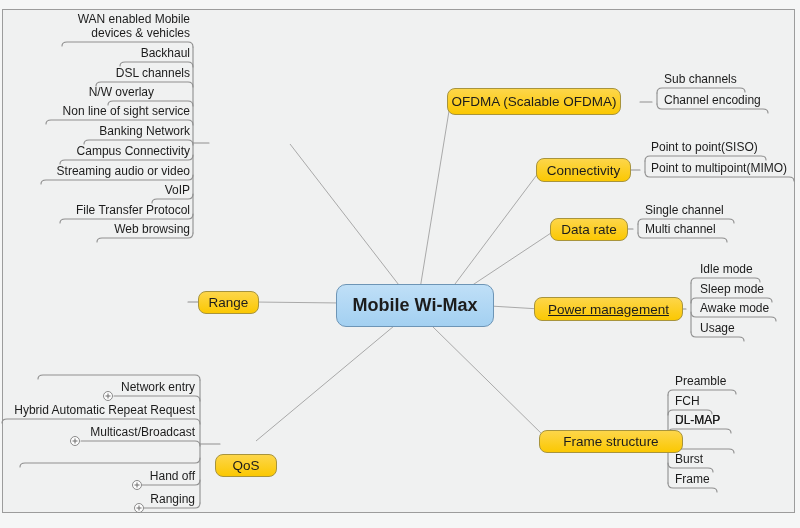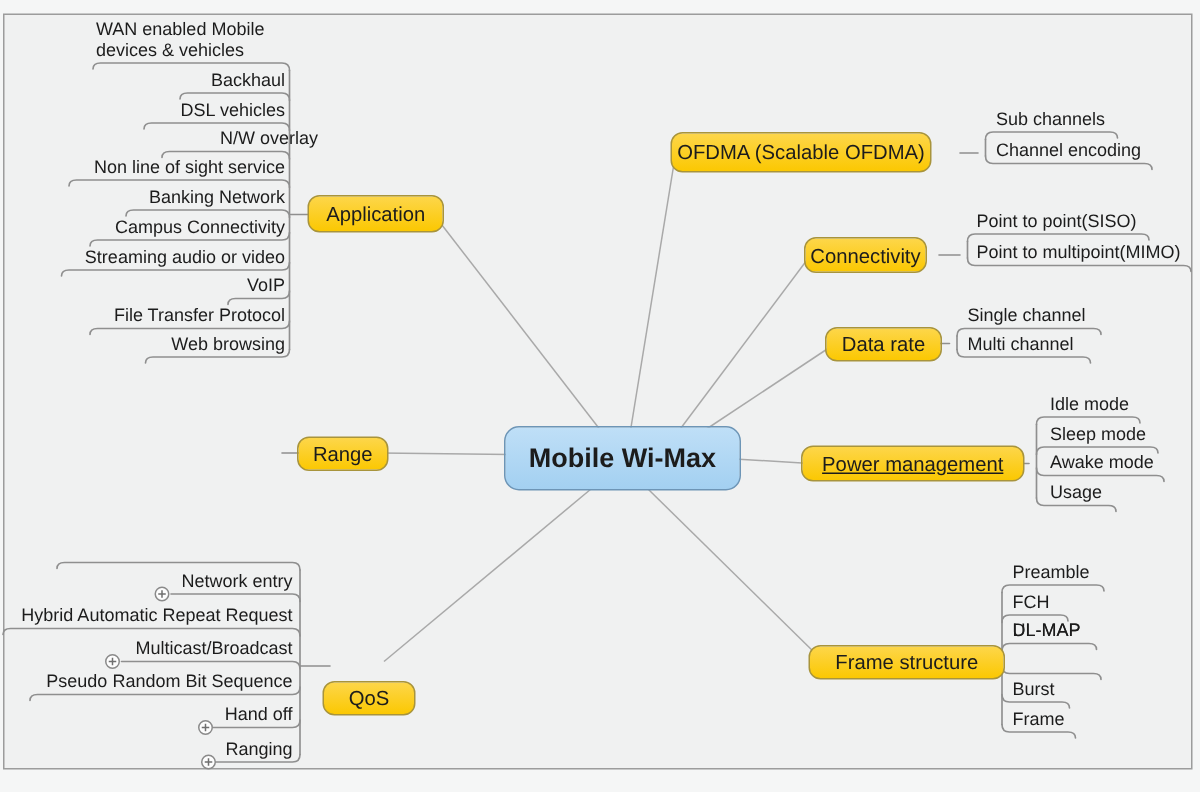--- a/index.html
+++ b/index.html
@@ -125,33 +125,32 @@
       <path d="M 134.5 485 H 139.5 M 137 482.5 V 487.5" stroke="#6f6f6f" stroke-width="1" fill="none"></path>
     </g>
     <g class="icon">
       <circle cx="139" cy="508" r="4.5" fill="#fdfdfd" stroke="#8a8a8a" stroke-width="1"></circle>
       <path d="M 136.5 508 H 141.5 M 139 505.5 V 510.5" stroke="#6f6f6f" stroke-width="1" fill="none"></path>
     </g>
   </svg>
 
   <div class="center-node" style="left:336px;top:284px;width:158px;height:43px;text-align:right;">Mobile Wi-Max</div>
 
-  <div class="topic" style="left:205px;top:130px;width:91px;height:25px;">Application</div>
   <div class="topic" style="left:447px;top:88px;width:174px;height:27px;">OFDMA (Scalable OFDMA)</div>
-  <div class="topic" style="left:536px;top:158px;width:82px;height:24px;">Connectivity</div>
+  <div class="topic" style="left:536px;top:158px;width:95px;height:24px;">Connectivity</div>
   <div class="topic" style="left:550px;top:218px;width:78px;height:23px;">Data rate</div>
   <div class="topic" style="left:198px;top:291px;width:61px;height:23px;">Range</div>
   <div class="topic" style="left:534px;top:297px;width:149px;height:24px;text-decoration:underline;">Power management</div>
   <div class="topic" style="left:215px;top:432px;width:62px;height:23px;margin-top:22px;">QoS</div>
-  <div class="topic" style="left:539px;top:430px;width:131px;height:23px;">Frame structure</div>
+  <div class="topic" style="left:539px;top:430px;width:144px;height:23px;">Frame structure</div>
 
-  <div class="leaf wrap" style="left:64px;top:12px;width:126px;">WAN enabled Mobile devices &amp; vehicles</div>
+  <div class="leaf wrap" style="left:64px;top:12px;width:126px;text-align:right;">WAN enabled Mobile devices &amp; vehicles</div>
   <div class="leaf l" style="right:610px;top:46px;">Backhaul</div>
-  <div class="leaf l" style="right:610px;top:66px;">DSL vehicles</div>
-  <div class="leaf l" style="right:588px;top:85px;">N/W overlay</div>
+  <div class="leaf l" style="right:610px;top:66px;">DSL channels</div>
+  <div class="leaf l" style="right:646px;top:85px;">N/W overlay</div>
   <div class="leaf l" style="right:610px;top:104px;">Non line of sight service</div>
   <div class="leaf l" style="right:610px;top:124px;">Banking Network</div>
   <div class="leaf l" style="right:610px;top:144px;">Campus Connectivity</div>
   <div class="leaf l" style="right:610px;top:164px;">Streaming audio or video</div>
   <div class="leaf l" style="right:610px;top:183px;">VoIP</div>
   <div class="leaf l" style="right:610px;top:203px;">File Transfer Protocol</div>
   <div class="leaf l" style="right:610px;top:222px;">Web browsing</div>
 
   <div class="leaf" style="left:664px;top:72px;">Sub channels</div>
   <div class="leaf" style="left:664px;top:93px;">Channel encoding</div>
@@ -163,21 +162,20 @@
   <div class="leaf" style="left:645px;top:222px;">Multi channel</div>
 
   <div class="leaf" style="left:700px;top:262px;">Idle mode</div>
   <div class="leaf" style="left:700px;top:282px;">Sleep mode</div>
   <div class="leaf" style="left:700px;top:301px;">Awake mode</div>
   <div class="leaf" style="left:700px;top:321px;">Usage</div>
 
   <div class="leaf l" style="right:605px;top:380px;">Network entry</div>
   <div class="leaf l" style="right:605px;top:403px;">Hybrid Automatic Repeat Request</div>
   <div class="leaf l" style="right:605px;top:425px;">Multicast/Broadcast</div>
-  <div class="leaf l" style="right:605px;top:447px;">Pseudo Random Bit Sequence</div>
   <div class="leaf l" style="right:605px;top:469px;">Hand off</div>
   <div class="leaf l" style="right:605px;top:492px;">Ranging</div>
 
   <div class="leaf" style="left:675px;top:374px;">Preamble</div>
   <div class="leaf" style="left:675px;top:394px;">FCH</div>
   <div class="leaf" style="left:675px;top:413px;">DL-MAP</div>
   <div class="leaf" style="left:675px;top:413px;">UL-MAP</div>
   <div class="leaf" style="left:675px;top:452px;">Burst</div>
   <div class="leaf" style="left:675px;top:472px;">Frame</div>
 </div>

